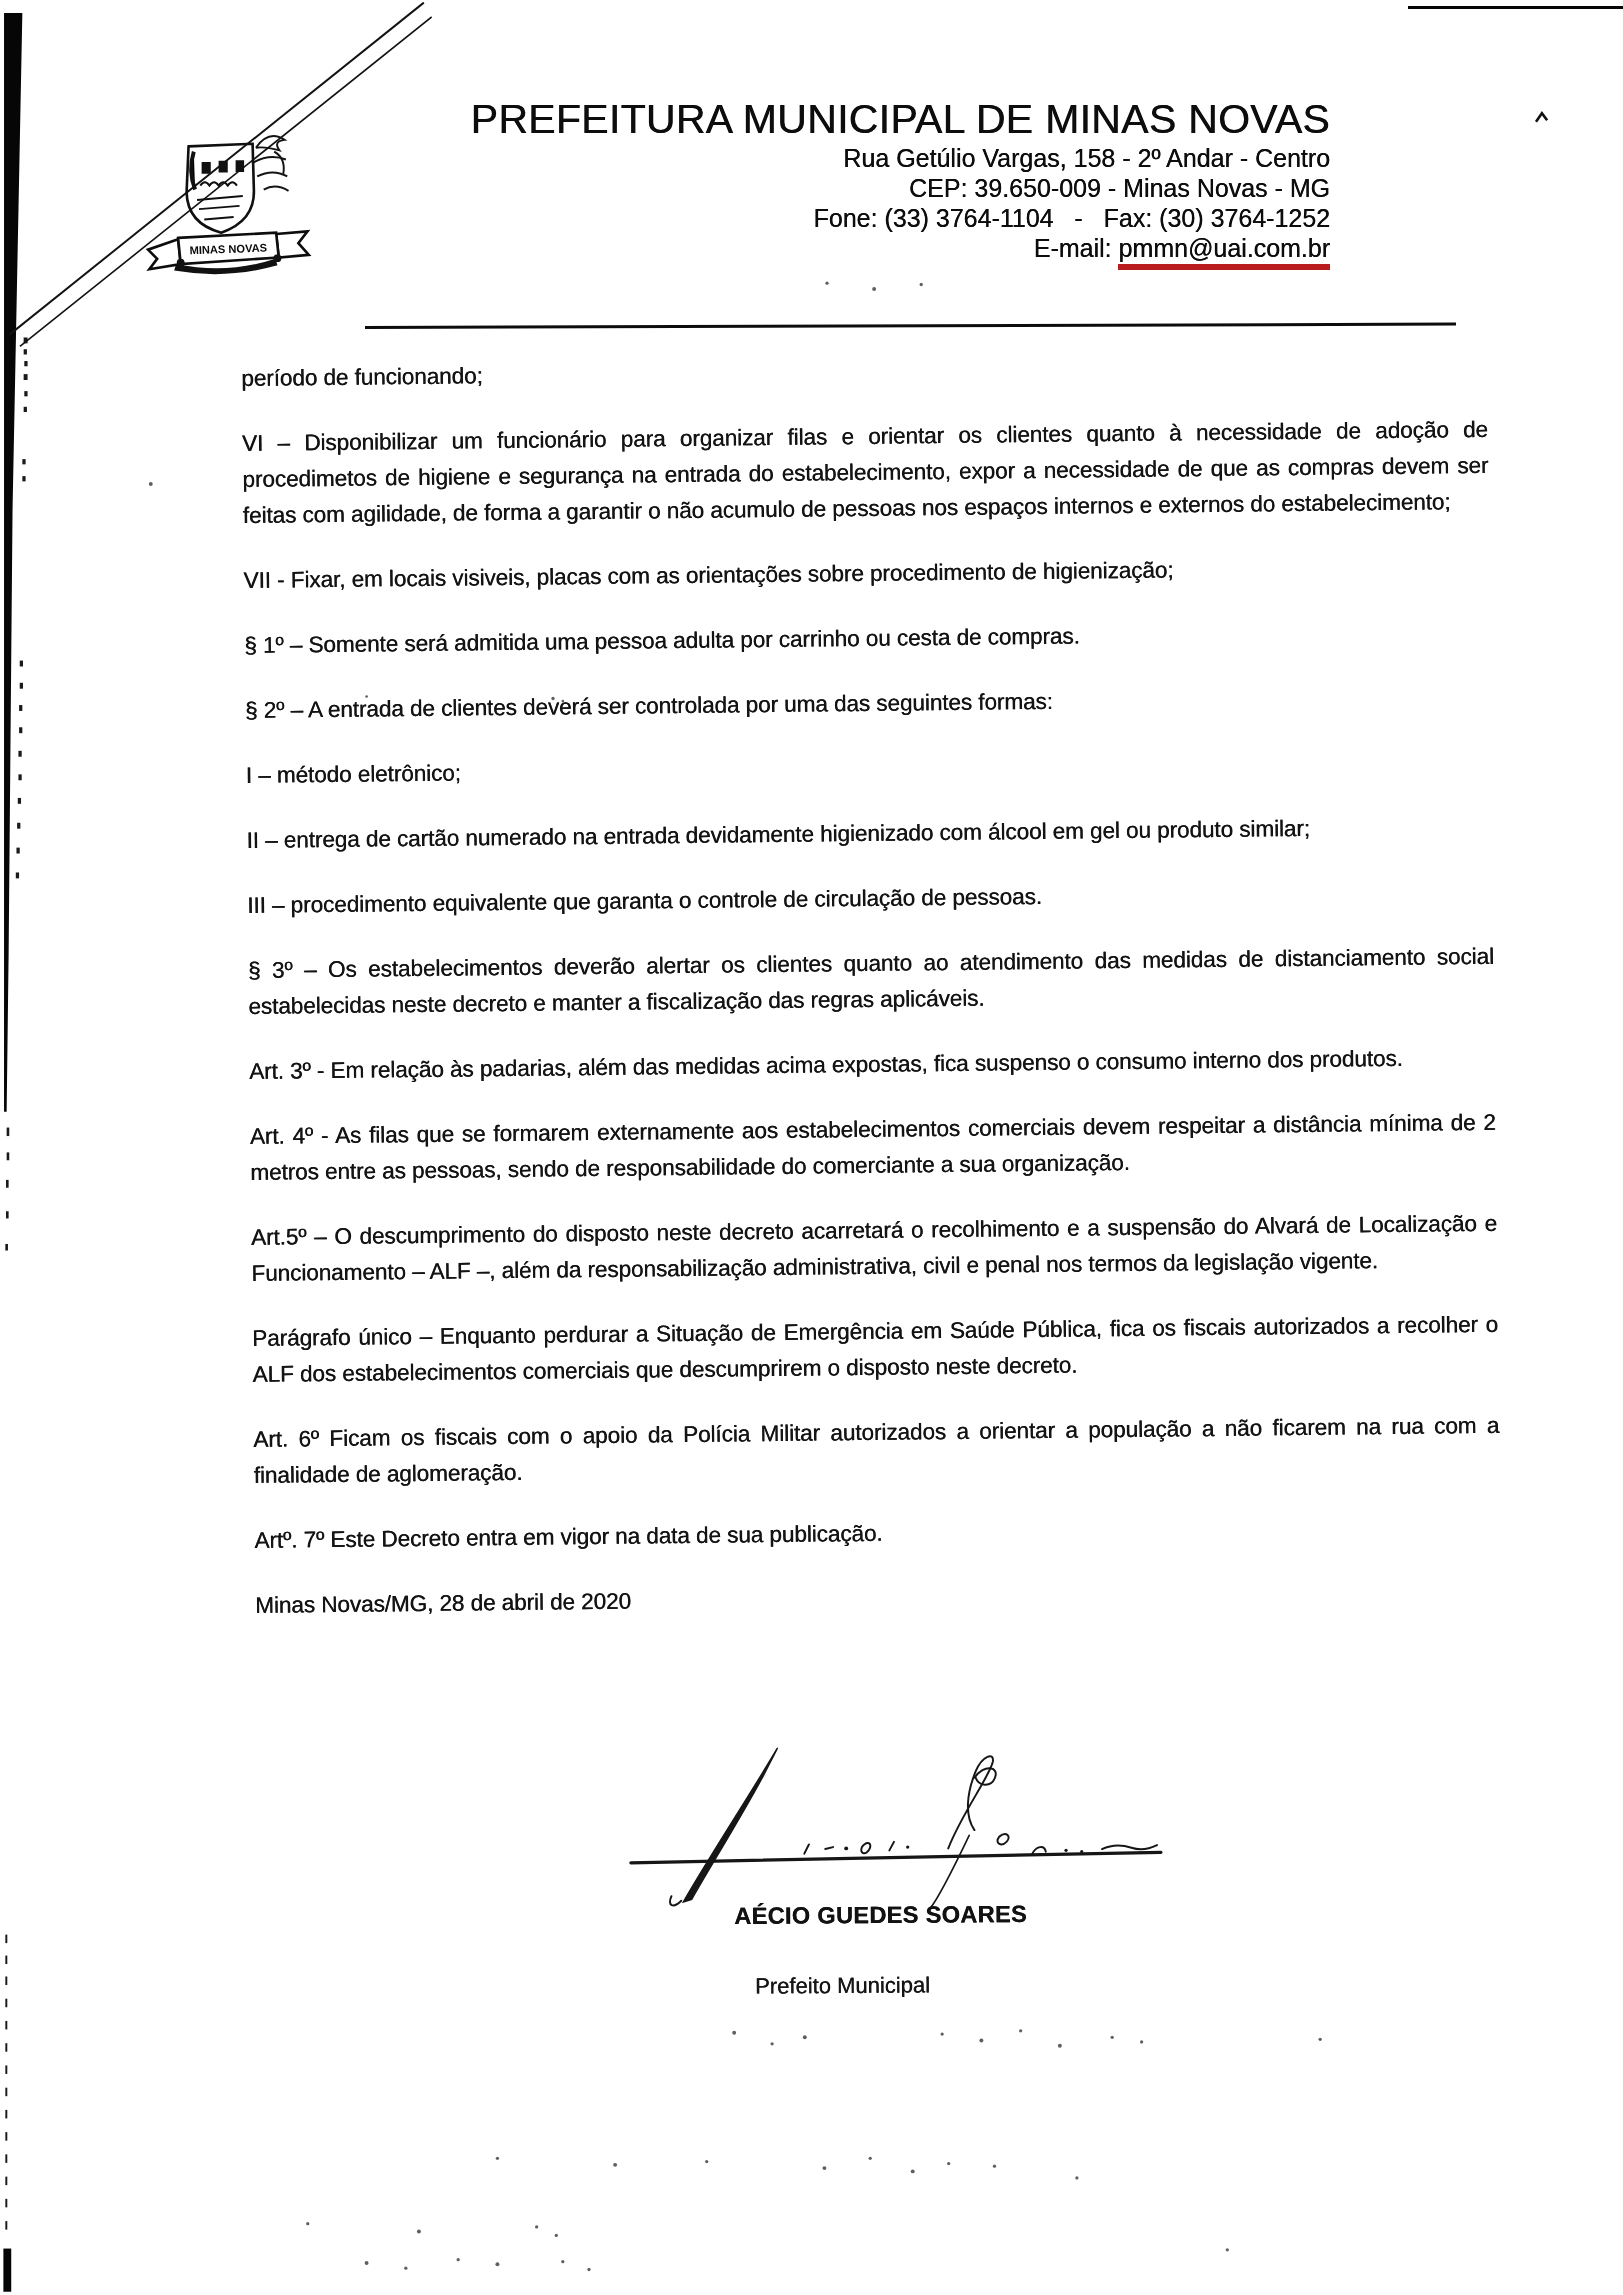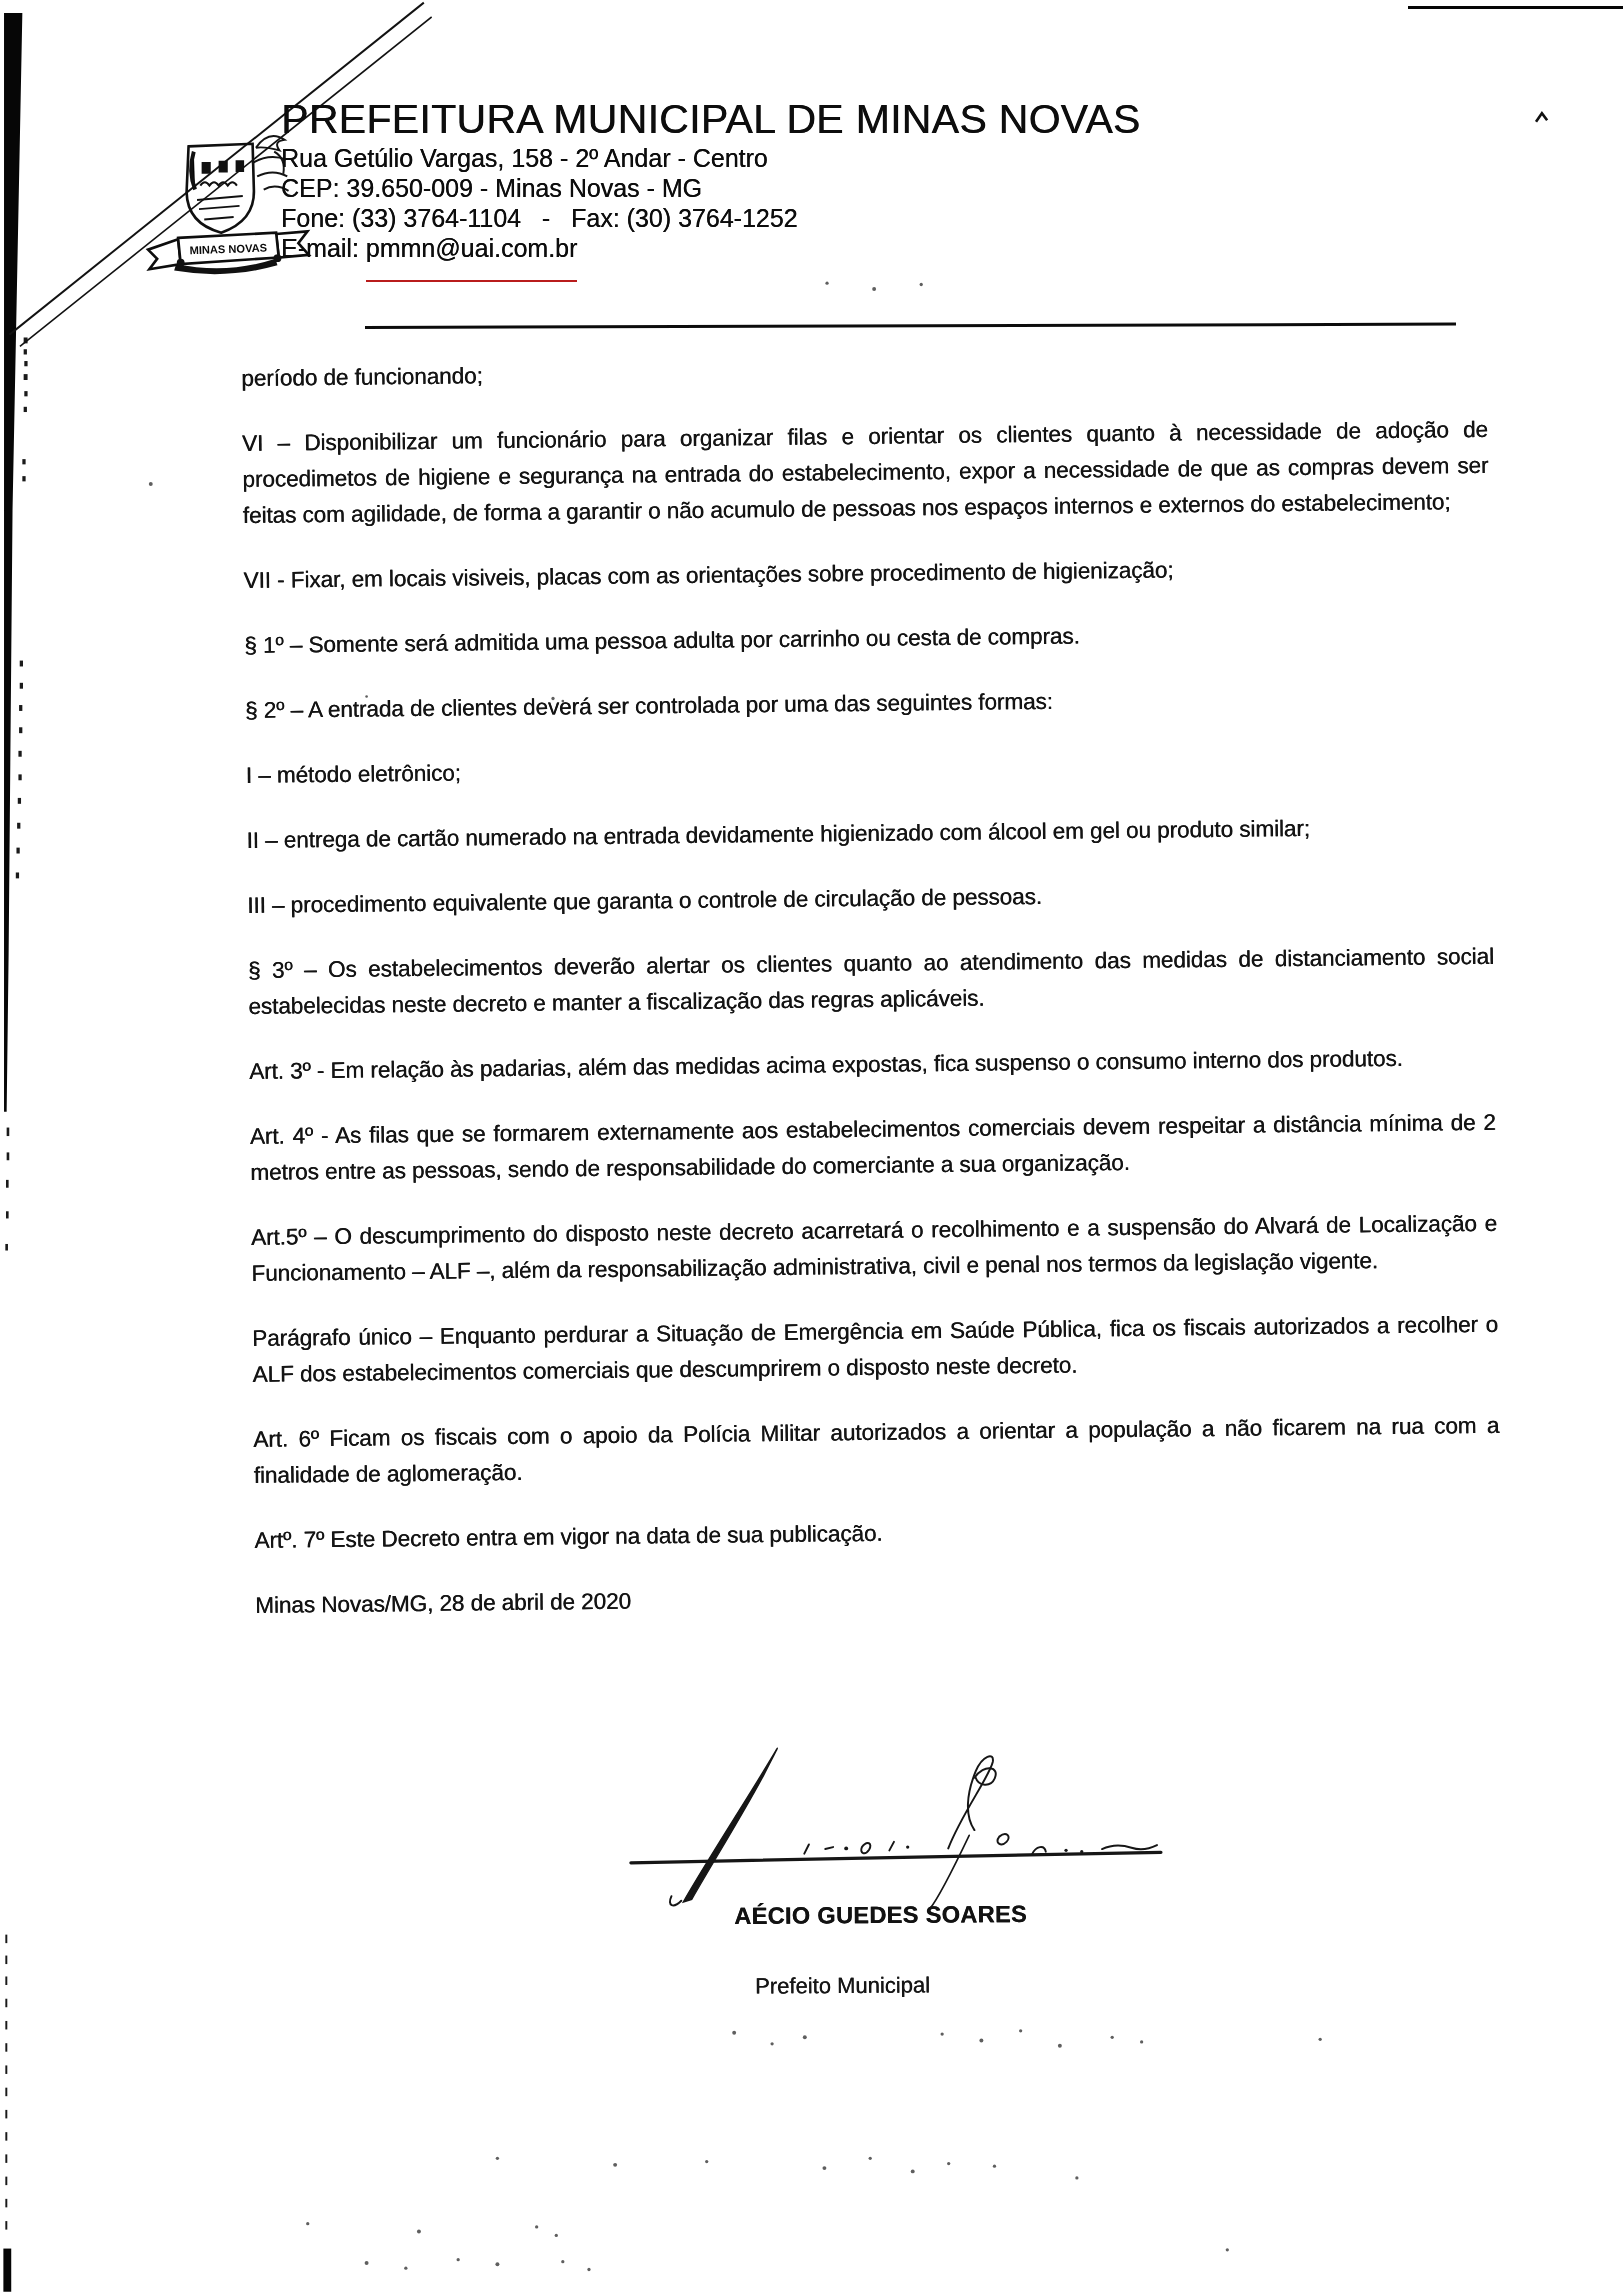--- a/index.html
+++ b/index.html
@@ -6,34 +6,34 @@
   .page{
     position:relative;
     width:1624px;height:2295px;
     background:#ffffff;
     font-family:"Liberation Sans", sans-serif;
     color:#111;
     overflow:hidden;
   }
   
   .header-text{
-    position:absolute;left:281px;top:96px;width:1066px;
-    text-align:left;color:#0d0d0d;
+    position:absolute;left:264px;top:96px;width:1066px;
+    text-align:right;color:#0d0d0d;
   }
   .header-title{
     font-size:41px;line-height:47px;font-weight:400;
     letter-spacing:0.3px;white-space:nowrap;
     text-shadow:0.5px 0 0 currentColor;
   }
   .header-line{
     font-size:25px;line-height:30px;font-weight:400;
     text-shadow:0.3px 0 0 currentColor;
   }
   .pre{white-space:pre;}
-  .email-underline{border-bottom:2px solid #b91c1c;padding-bottom:18px;}
+  .email-underline{border-bottom:6px solid #b91c1c;padding-bottom:2px;}
   .top-right-line{
     position:absolute;left:1408px;top:5.9px;width:216px;height:3.3px;background:#050505;
   }
   .separator{
     position:absolute;left:365px;top:326px;width:1091px;height:3.3px;
     background:#0c0c0c;transform:rotate(-0.18deg);transform-origin:0 0;
   }
   
   .content{
     position:absolute;left:241px;top:361px;width:1246px;

